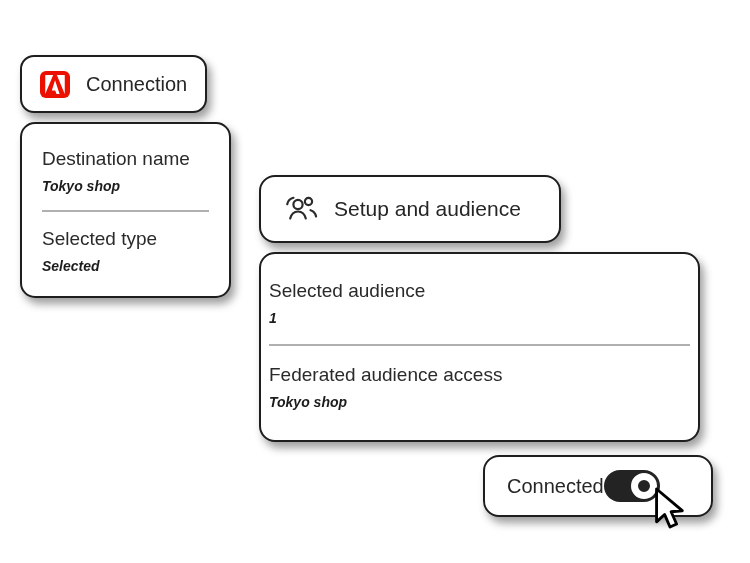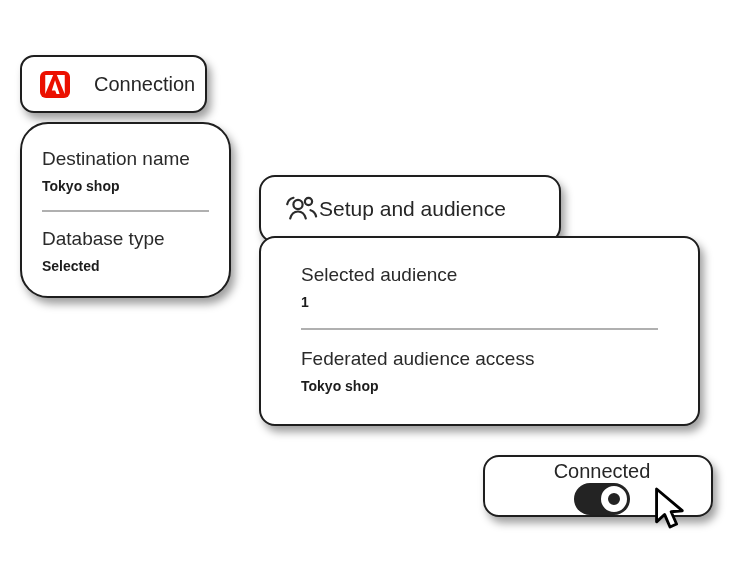--- a/index.html
+++ b/index.html
@@ -9,47 +9,47 @@
   }
   .card{
     position:absolute; background:#fff;
     border:2.5px solid #1e1e1e;
     box-shadow:4px 6px 9px rgba(0,0,0,0.38);
   }
   .pill{ display:flex; align-items:center; }
   .pill-title{ font-size:20px; color:#262626; white-space:nowrap; }
 
   
-  .connection-pill{ left:20px; top:55px; width:187px; height:58px; border-radius:14px; padding:0 18px; gap:24px; }
+  .connection-pill{ left:20px; top:55px; width:187px; height:58px; border-radius:14px; padding:0 18px; gap:16px; }
   .adobe-badge{
     width:30px; height:27px; background:#EB1000; border-radius:6px;
     display:flex; align-items:center; justify-content:center; flex:0 0 auto;
   }
   .adobe-badge svg{ width:20px; height:19px; display:block; }
 
   
-  .destination-card{ left:20px; top:122px; width:211px; height:176px; border-radius:28px; padding:24px 20px; }
+  .destination-card{ left:20px; top:122px; width:211px; height:176px; border-radius:15px; padding:24px 20px; }
   .field-label{ font-size:19px; color:#2a2a2a; }
-  .field-value{ font-size:14px; font-weight:bold; color:#1c1c1c; margin-top:8px; }
+  .field-value{ font-size:14px; font-weight:bold; color:#1c1c1c; margin-top:8px;font-style:italic; }
   .divider{ height:1.5px; background:#b0b0b0; margin:16px 0; border:0; }
 
   
-  .setup-pill{ left:259px; top:175px; width:302px; height:68px; border-radius:16px; padding:0 22px; }
+  .setup-pill{ left:259px; top:175px; width:302px; height:68px; border-radius:16px; padding:0 22px; gap:15px; }
   .setup-pill .pill-title{ font-size:21px; }
   .group-icon svg{ display:block; }
 
   
-  .audience-card{ left:259px; top:236px; width:441px; height:190px; border-radius:16px; padding:26px 40px; }
+  .audience-card{ left:259px; top:252px; width:441px; height:190px; border-radius:16px; padding:26px 8px; }
   .stats-row{ display:flex; }
   .stat-first{ width:204px; }
   .audience-card .divider{ margin:18px 0; }
 
   
   .connected-pill{ left:483px; top:455px; width:230px; height:62px; border-radius:16px;
-                   padding:0 14px 0 22px; justify-content:flex-end;flex-direction:column; }
+                   padding:0 14px 0 22px; justify-content:flex-start; }
   .toggle{
     width:56px; height:32px; background:#232323; border-radius:16px;
     position:relative; flex:0 0 auto; cursor:pointer;
   }
   .toggle .knob{
     position:absolute; top:50%; right:3px; transform:translateY(-50%);
     width:26px; height:26px; border-radius:50%;
     background:#232323; border:7px solid #ffffff;
   }
 
@@ -73,21 +73,21 @@
     <span class="pill-title">Connection</span>
   </div>
 
   <div class="card destination-card">
     <div class="field">
       <div class="field-label">Destination name</div>
       <div class="field-value">Tokyo shop</div>
     </div>
     <div class="divider"></div>
     <div class="field">
-      <div class="field-label">Database type</div>
+      <div class="field-label">Selected type</div>
       <div class="field-value">Selected</div>
     </div>
   </div>
 
   <div class="card pill setup-pill">
     <span class="group-icon">
       <svg viewBox="0 0 36 36" width="36" height="36" fill="none" stroke="#2b2b2b" stroke-width="2.2" stroke-linecap="round" stroke-linejoin="round" aria-hidden="true">
         <circle cx="15" cy="13.5" r="4.6"></circle>
         <path d="M7.2 27.5c1.2-4.6 4.2-7 7.8-7s6.6 2.4 7.8 7"></path>
         <circle cx="25.5" cy="10.5" r="3.6"></circle>

